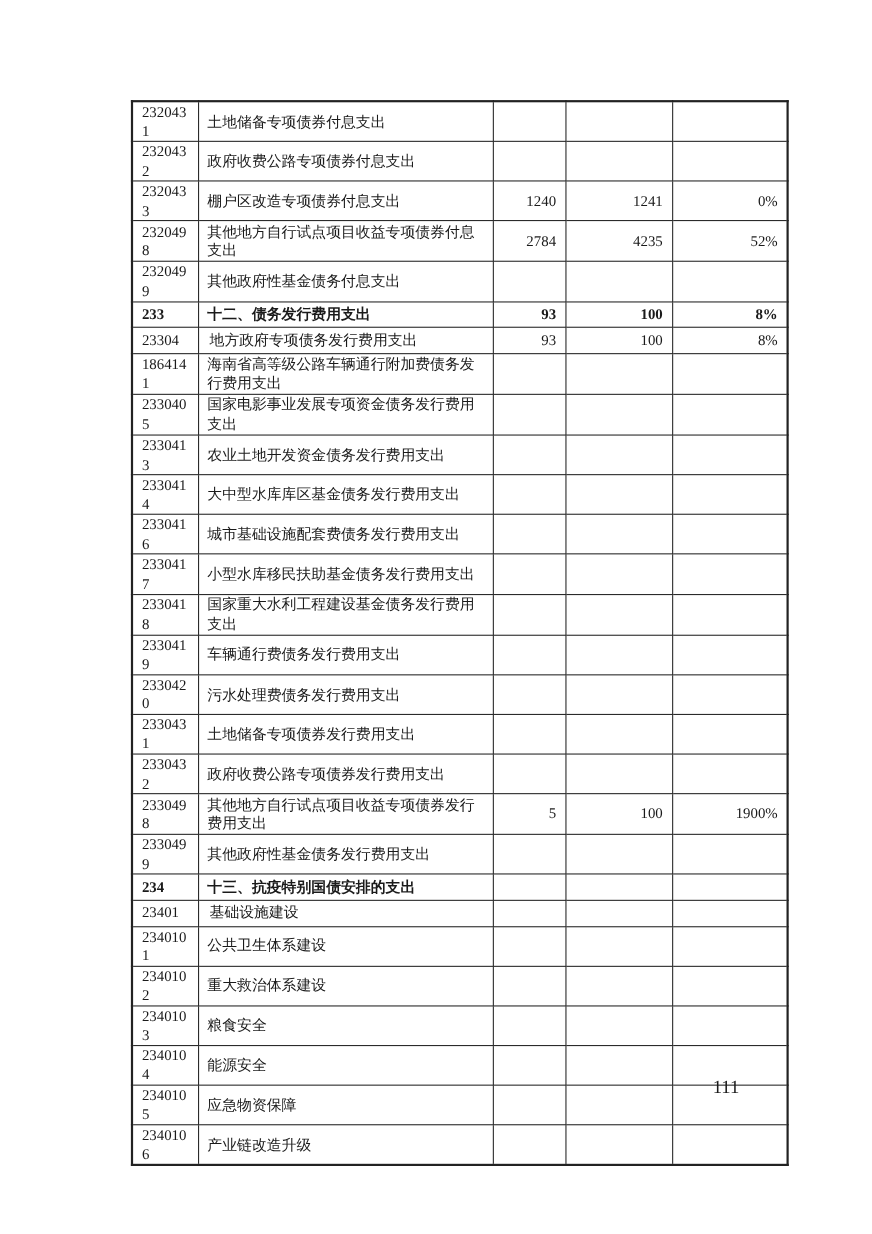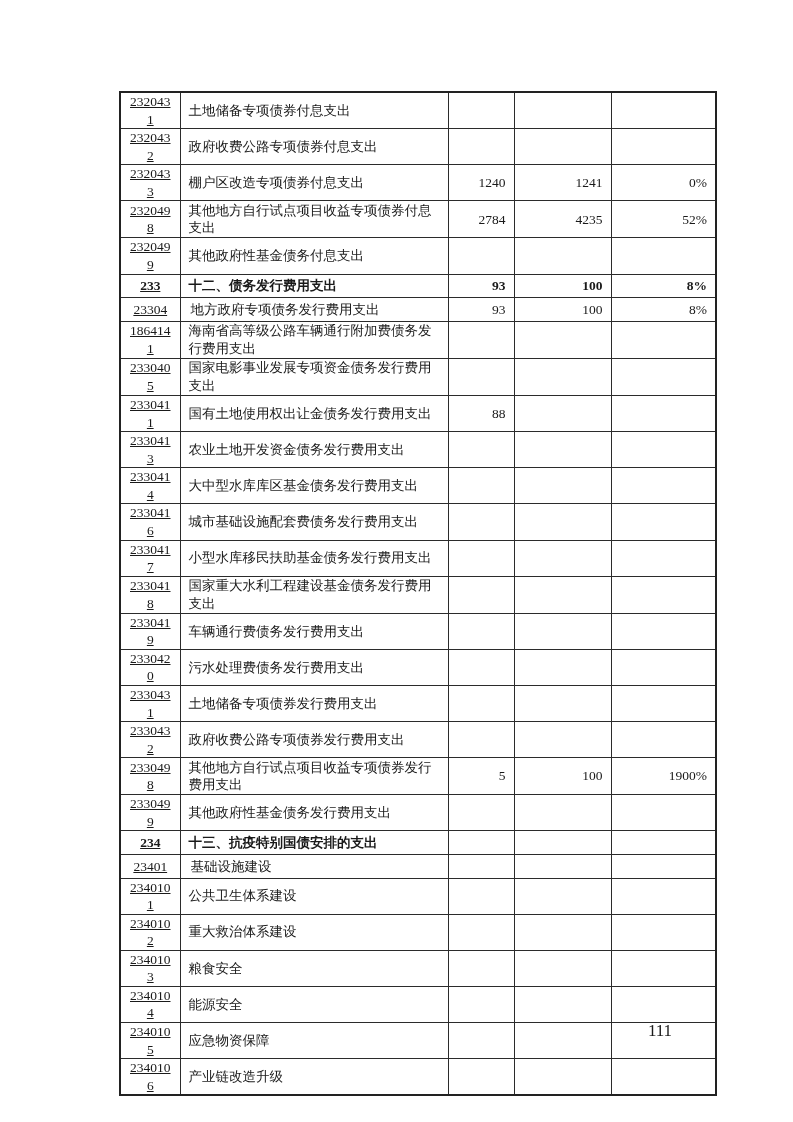--- a/index.html
+++ b/index.html
@@ -35,36 +35,35 @@
     white-space: normal;
     word-break: break-all;
   }
   .budget-table tr.tall td {
     height: 36.2px;
   }
   .budget-table tr.bold td {
     font-weight: bold;
   }
   td.code-cell {
-    text-align: center;
-    text-decoration: underline;
+    text-align: left;
   }
   td.desc-cell {
     text-align: left;
   }
   td.desc-cell.indent {
     padding-left: 10px;
   }
   td.num-cell {
     text-align: right;
   }
   .page-number {
     position: absolute;
     left: 640px;
-    top: 1021px;
+    top: 979px;
     width: 40px;
     text-align: center;
     font-size: 17px;
     color: #1a1a1a;
   }
 </style>
 </head>
 <body>
 
 <table class="budget-table">
@@ -133,27 +132,20 @@
         <td class="num-cell"></td>
       </tr>
       <tr class="tall">
         <td class="code-cell">2330405</td>
         <td class="desc-cell">国家电影事业发展专项资金债务发行费用支出</td>
         <td class="num-cell"></td>
         <td class="num-cell"></td>
         <td class="num-cell"></td>
       </tr>
       <tr>
-        <td class="code-cell">2330411</td>
-        <td class="desc-cell">国有土地使用权出让金债务发行费用支出</td>
-        <td class="num-cell">88</td>
-        <td class="num-cell"></td>
-        <td class="num-cell"></td>
-      </tr>
-      <tr>
         <td class="code-cell">2330413</td>
         <td class="desc-cell">农业土地开发资金债务发行费用支出</td>
         <td class="num-cell"></td>
         <td class="num-cell"></td>
         <td class="num-cell"></td>
       </tr>
       <tr>
         <td class="code-cell">2330414</td>
         <td class="desc-cell">大中型水库库区基金债务发行费用支出</td>
         <td class="num-cell"></td>

